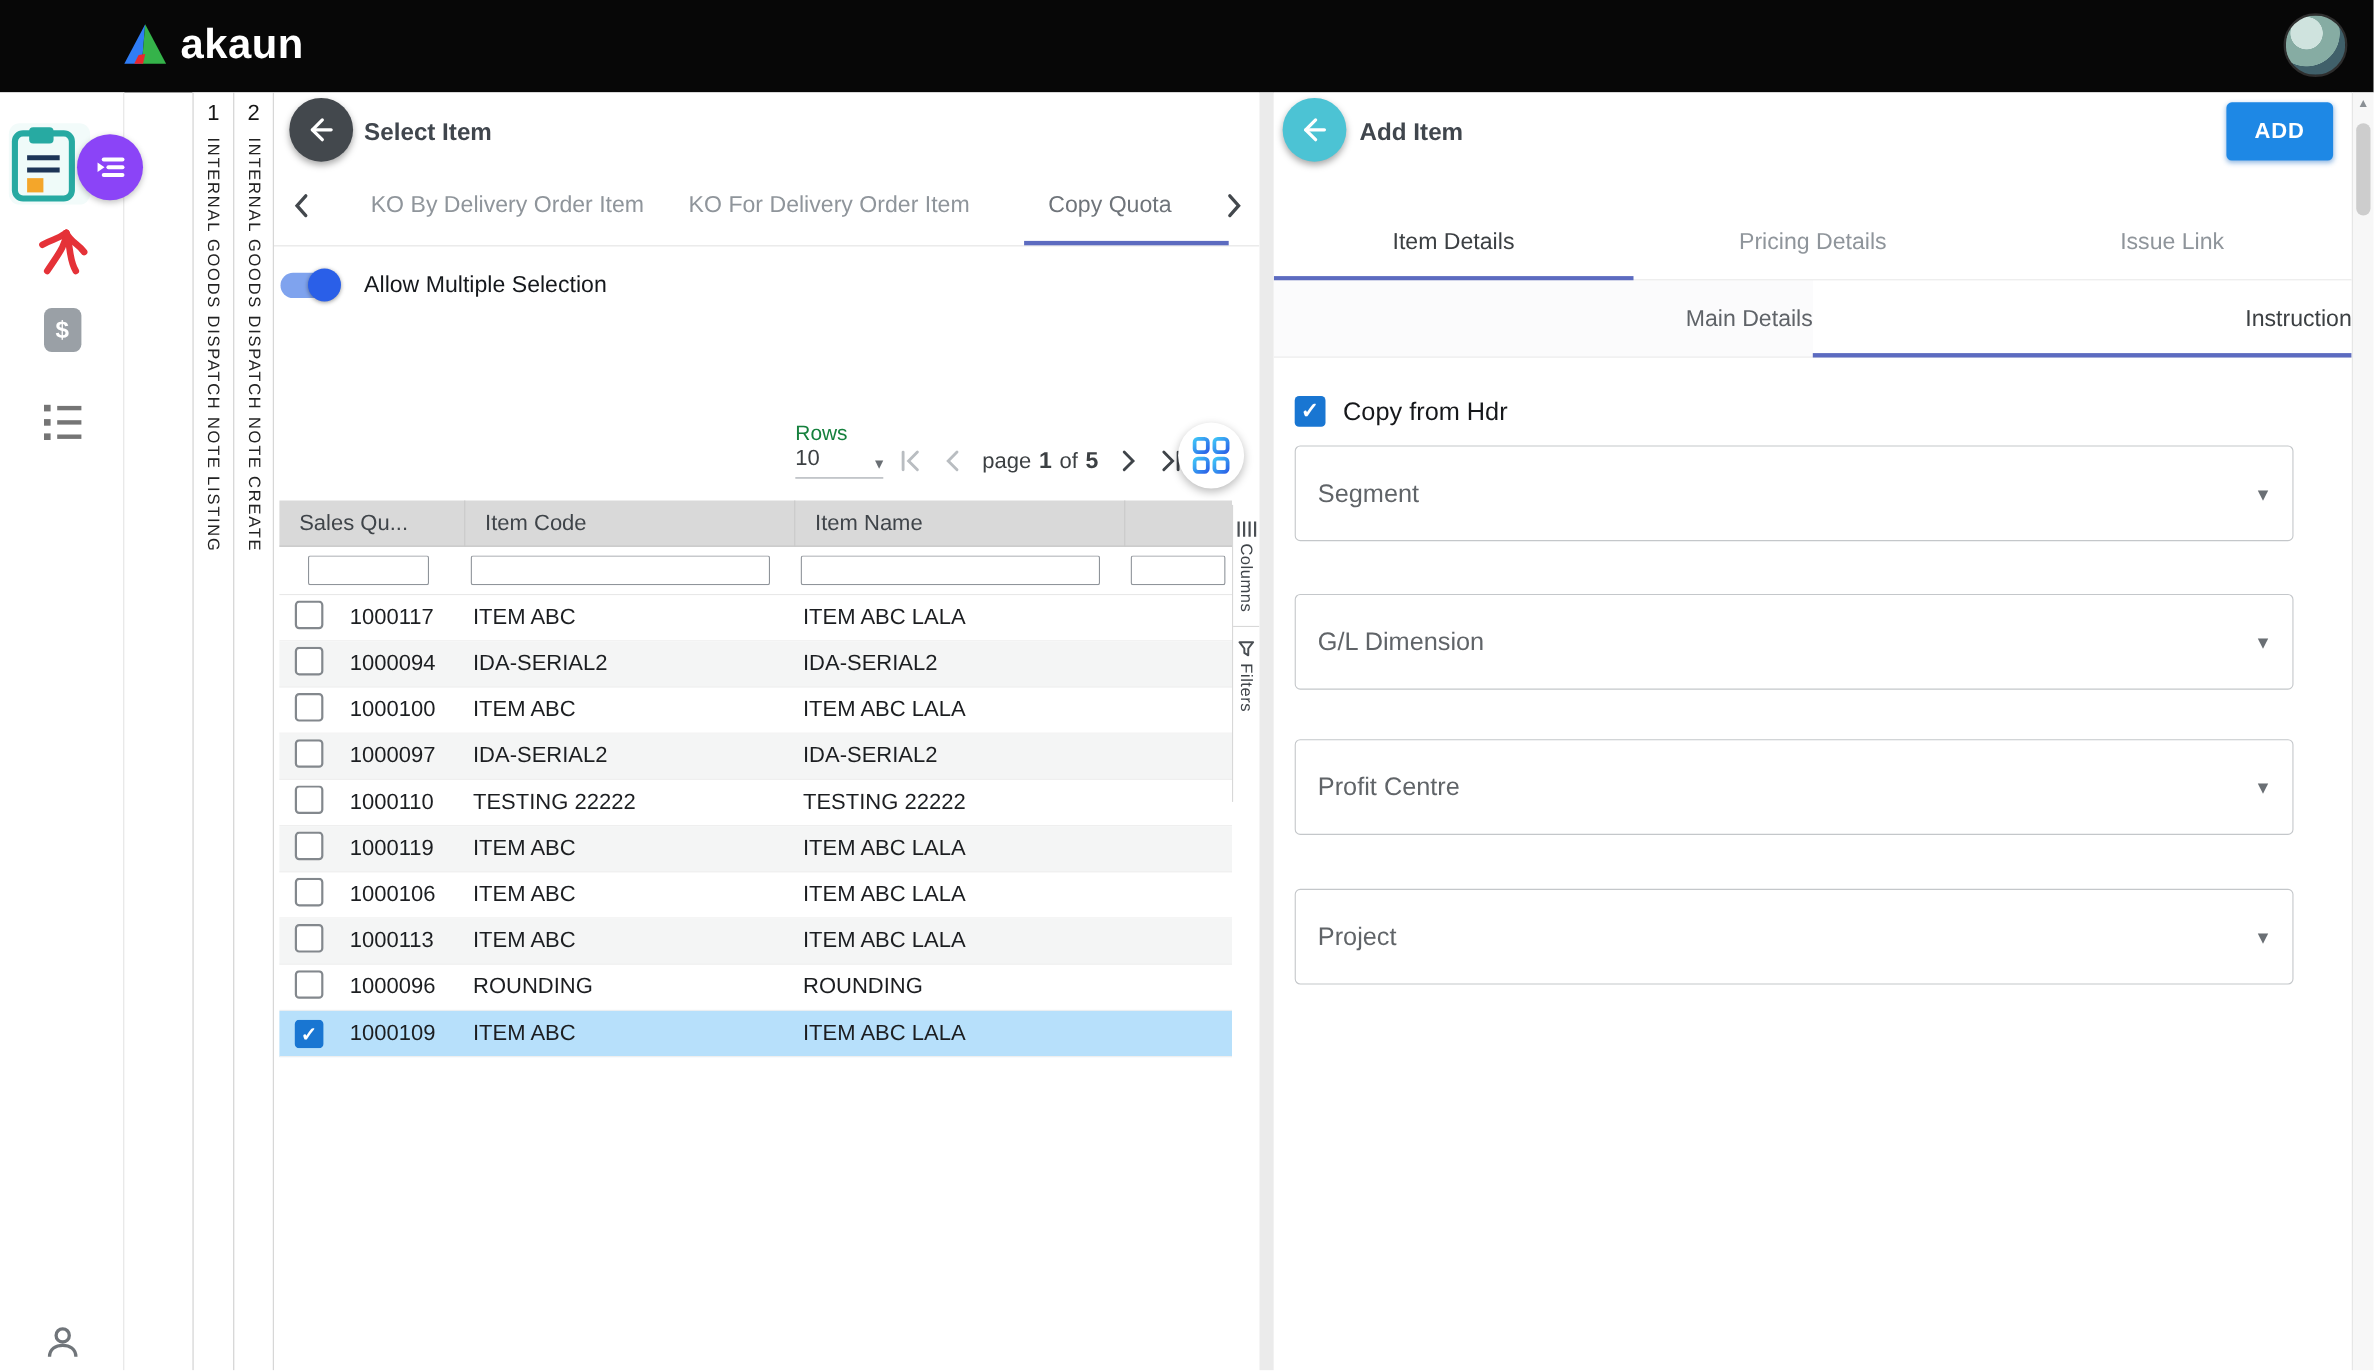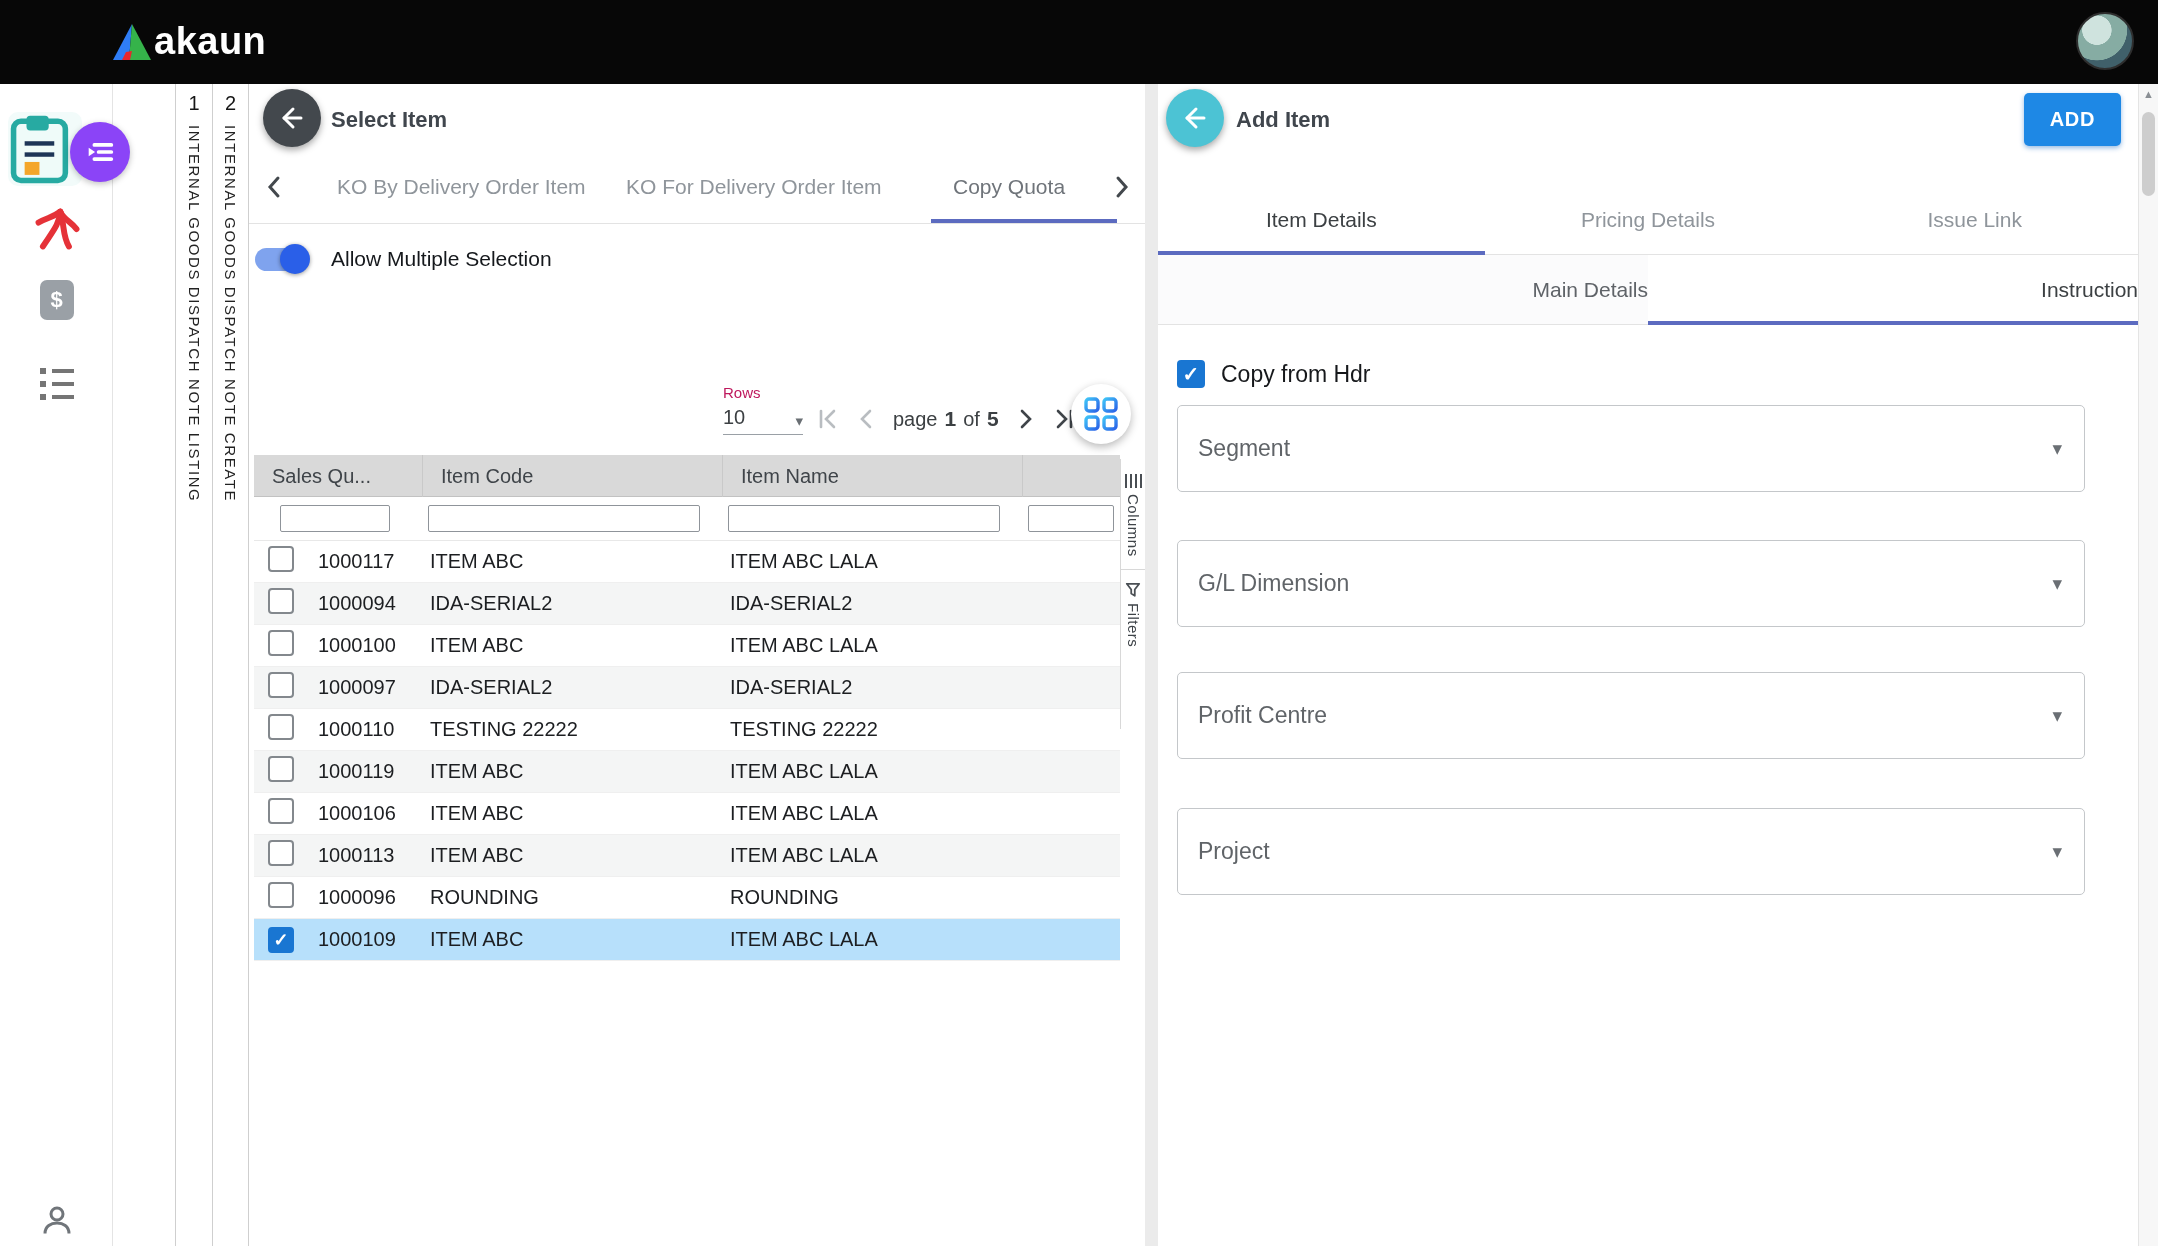--- a/index.html
+++ b/index.html
@@ -2,21 +2,21 @@
 <html><head>
 <meta charset="utf-8">
 <style>
   * { margin:0; padding:0; box-sizing:border-box; }
   html,body { width:2158px; height:1246px; }
   body { font-family:"Liberation Sans", sans-serif; background:#fff; -webkit-font-smoothing:antialiased; }
   .screen { position:relative; width:2158px; height:1246px; overflow:hidden; background:#fff; }
 
   
   .topbar { position:absolute; left:0; top:0; width:2158px; height:84px; background:#070707; }
-  .brand { position:absolute; left:110px; top:20px; display:flex; align-items:center; gap:0; }
+  .brand { position:absolute; left:110px; top:20px; display:flex; gap:10px; }
   .brand-logo { width:44px; height:40px; }
   .brand-name { color:#fff; font-size:38px; font-weight:bold; letter-spacing:.5px; }
   .avatar { position:absolute; right:24px; top:12px; width:58px; height:58px; border-radius:50%;
             background:radial-gradient(circle at 35% 30%, #cfe3de 0 28%, #86aca3 29% 58%, #40606a 59% 100%);
             border:2px solid #2e2e2e; cursor:pointer; }
 
   
   .sidebar { position:absolute; left:0; top:84px; width:113px; height:1162px; background:#fff; border-right:1px solid #e4e4e4; }
   .app-icon { position:absolute; left:8px; top:26px; width:130px; height:80px; cursor:pointer; }
   .app-pic { position:absolute; left:0; top:2px; width:74px; height:74px; border-radius:10px; background:#f2fbfa; }
@@ -72,21 +72,21 @@
                 background:#fff; display:flex; align-items:center; box-shadow:0 1px 2px rgba(0,0,0,.06); }
   .search-box svg.mag { width:26px; height:26px; margin-left:14px; flex:none; }
   .search-box input { flex:1; border:none; outline:none; font-size:21px; color:#333; margin-left:8px; font-family:"Liberation Sans",sans-serif; background:transparent; }
   .search-box input::placeholder { color:#8d9196; }
   .filter-ic { width:28px; height:26px; margin-right:18px; flex:none; cursor:pointer; }
   .btn-blue { background:#1E88E5; color:#fff; font-weight:bold; letter-spacing:.8px; border:none; border-radius:5px;
               font-size:20px; cursor:pointer; box-shadow:0 2px 5px rgba(21,101,192,.45); font-family:"Liberation Sans",sans-serif; }
   .ps-copy { position:absolute; left:772px; top:6px; width:101px; height:62px; }
 
   .ps-pager { position:absolute; left:0; top:300px; width:896px; height:64px; }
-  .rows-label { position:absolute; left:474px; top:0; font-size:15px; color:#be185d; }
+  .rows-label { position:absolute; left:474px; top:0; font-size:19px; color:#15803d; }
   .rows-select { position:absolute; left:474px; top:22px; width:80px; border-bottom:1px solid #9aa0a6; font-size:20px;
                  color:#3c4043; padding-bottom:5px; cursor:pointer; }
   .rows-select .caret { position:absolute; right:0; top:6px; font-style:normal; font-size:15px; color:#6a6f74; }
   .pager-controls { position:absolute; left:566px; top:22px; display:flex; align-items:center; gap:13px; }
   .pg-ic { width:26px; height:26px; cursor:pointer; }
   .pg-ic svg { width:26px; height:26px; }
   .pg-text { font-size:20px; color:#3c4043; display:flex; gap:7px; align-items:center; }
   .pg-text b { font-size:21px; }
   .grid-btn { position:absolute; left:822px; top:0; width:60px; height:60px; border-radius:50%; background:#fff;
               box-shadow:0 3px 9px rgba(0,0,0,.28); display:flex; align-items:center; justify-content:center; cursor:pointer; }

